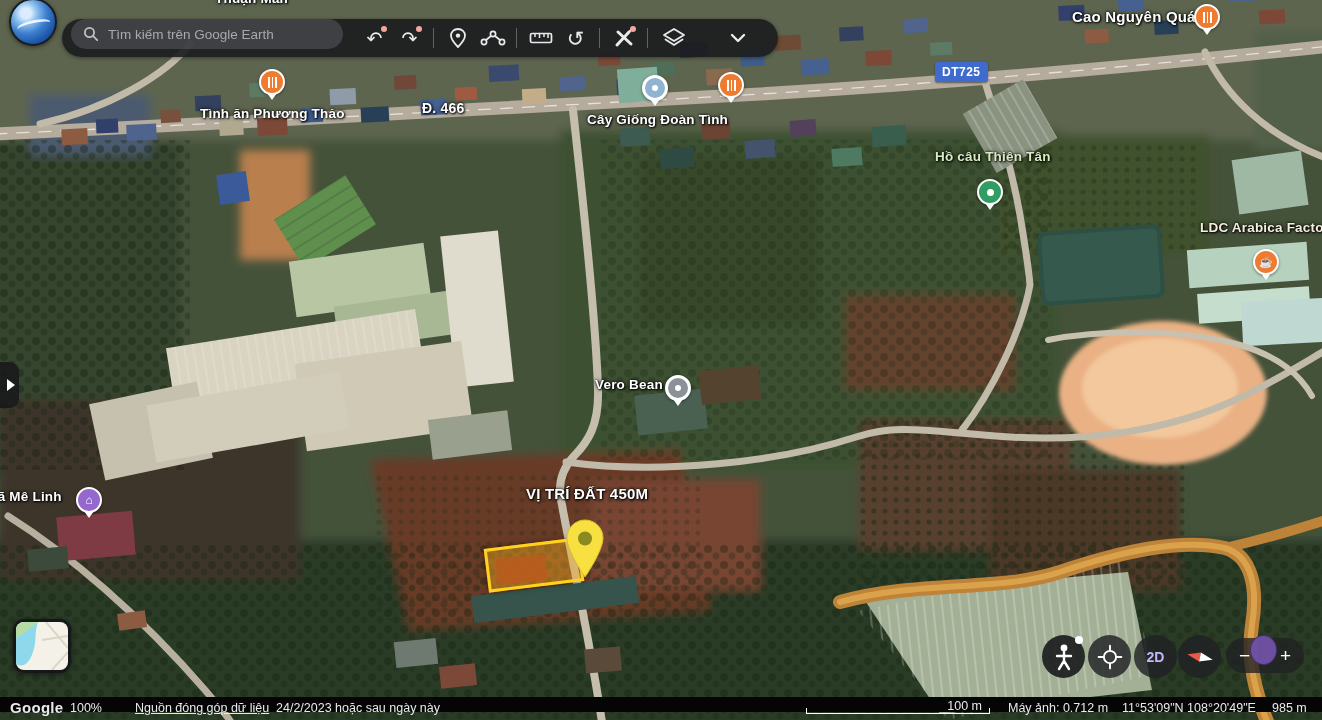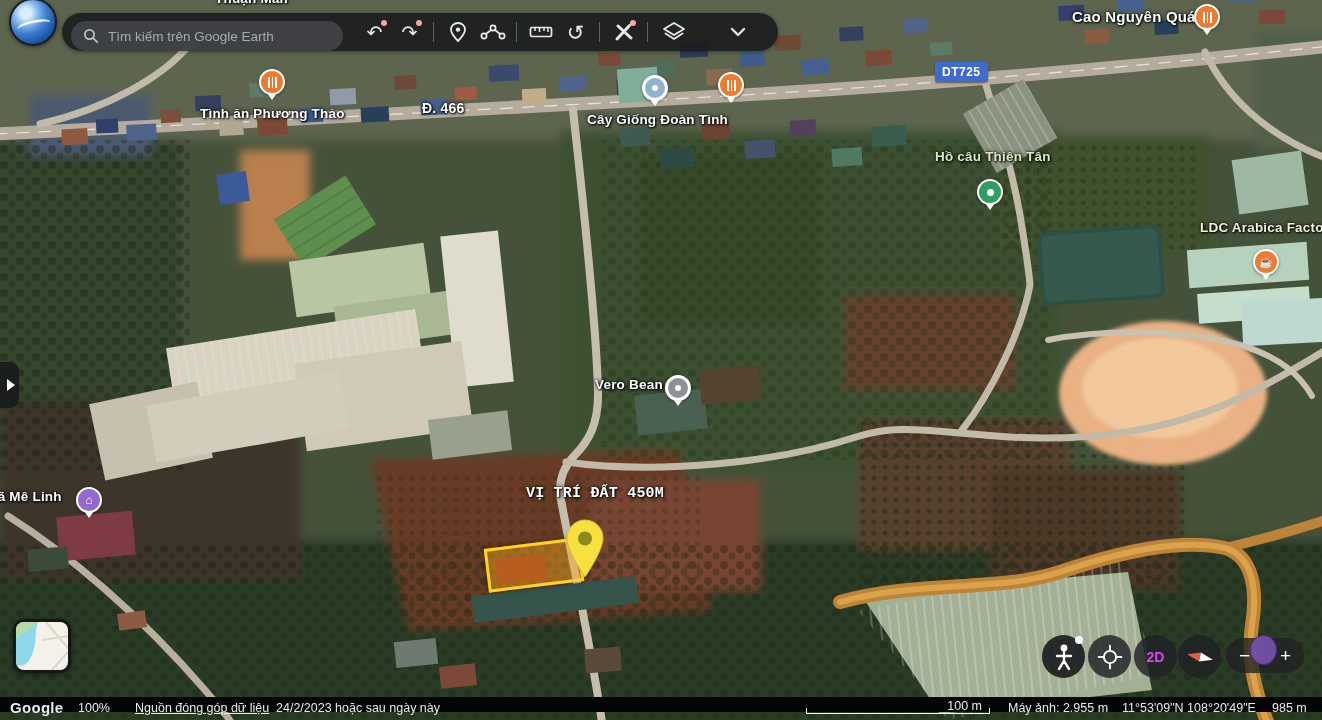--- a/index.html
+++ b/index.html
@@ -39,22 +39,22 @@
   .parcel-roof { position:absolute; left:7px; top:9px; width:50px; height:26px;
     background:#b85c1d; transform:rotate(2deg); opacity:.92; }
 
   
   .earth-logo { position:absolute; left:9px; top:-2px; width:48px; height:48px;
     border-radius:50%; z-index:31; border:2px solid #1b1c1e;
     background:radial-gradient(circle at 34% 30%, #dcecff 0 12%, #8ec1ef 26%, #3e7fd0 48%, #1c56a8 72%, #0d3a7e 100%);
     box-shadow:0 1px 4px rgba(0,0,0,.5); overflow:hidden; }
   .earth-swirl { position:absolute; left:6px; top:20px; width:34px; height:12px;
     border-radius:50%; border-top:3px solid rgba(255,255,255,.85); transform:rotate(-12deg); }
-  .toolbar { position:absolute; left:62px; top:13px; width:716px; height:38px;
-    background:rgba(28,29,31,.92); border-radius:19px; display:flex; align-items:flex-end;
+  .toolbar { position:absolute; left:62px; top:19px; width:716px; height:38px;
+    background:rgba(28,29,31,.92); border-radius:19px; display:flex; align-items:flex-start;
     z-index:30; box-shadow:0 1px 4px rgba(0,0,0,.4); }
   .search-pill { margin-left:9px; width:272px; height:30px; border-radius:15px;
     background:rgba(88,90,94,.55); display:flex; align-items:center; padding:0 12px; }
   .search-pill input { background:transparent; border:none; outline:none; color:#dadce0;
     font-size:13.5px; width:220px; margin-left:9px; font-family:"Liberation Sans",sans-serif; }
   .search-pill input::placeholder { color:#a6aab0; }
   .tb-icons { display:flex; align-items:center; height:100%; margin-left:14px; }
   .tb-btn { position:relative; width:35px; height:38px; display:flex; align-items:center;
     justify-content:center; color:#e8eaed; cursor:pointer; }
   .tb-sep { width:1px; height:20px; background:#5f6368; margin:0 6px; }
@@ -70,21 +70,21 @@
     border-bottom:6px solid transparent; border-left:8px solid #fff; margin-left:3px; }
 
   
   .minimap { position:absolute; left:13px; top:619px; width:58px; height:54px;
     border-radius:11px; border:3px solid rgba(20,21,23,.9); overflow:hidden; z-index:25;
     box-shadow:0 1px 5px rgba(0,0,0,.5); }
 
   
   .ctl-circle { position:absolute; width:43px; height:43px; border-radius:50%;
     background:rgba(32,33,36,.82); display:flex; align-items:center; justify-content:center;
-    z-index:25; color:#d946ef;text-align:center; }
+    z-index:25; color:#c4b5fd;text-align:center; }
   .ctl-badge { position:absolute; top:1px; right:2px; width:8px; height:8px;
     border-radius:50%; background:#fff; }
   .zoom-pill { position:absolute; left:1226px; top:638px; width:78px; height:35px;
     border-radius:18px; background:rgba(32,33,36,.78); z-index:25; display:flex;
     align-items:center; justify-content:space-between; padding:0 13px; }
   .zoom-pill .zbtn { color:#fff; font-size:19px; font-weight:400; line-height:1; z-index:2; }
   .purple-poi { position:absolute; left:24px; top:-3px; width:27px; height:30px;
     border-radius:50% 50% 50% 50%; background:rgba(113,82,166,.95);
     border:1px solid rgba(60,40,100,.8); z-index:1; }
   .mode2d { font-size:14px; font-weight:700; }
@@ -282,21 +282,21 @@
     <circle cx="19" cy="19.5" r="7" fill="#8a8a20"></circle>
   </svg>
 
   <div class="map-label" style="left:200px;top:106px;">Tình ăn Phương Thảo</div>
   <div class="map-label" style="left:587px;top:112px;">Cây Giống Đoàn Tình</div>
   <div class="map-label lbl-big" style="left:1072px;top:8px;">Cao Nguyên Quán</div>
   <div class="map-label lbl-green" style="left:935px;top:149px;">Hồ câu Thiên Tân</div>
   <div class="map-label lbl-cream" style="left:1200px;top:220px;">LDC Arabica Facto</div>
   <div class="map-label" style="left:595px;top:377px;">Vero Bean</div>
   <div class="map-label" style="left:-10px;top:489px;">xã Mê Linh</div>
-  <div class="map-label lbl-big" style="left:526px;top:485px;font-family:Liberation Mono, monospace;">VỊ TRÍ ĐẤT 450M</div>
+  <div class="map-label lbl-big" style="left:526px;top:485px;">VỊ TRÍ ĐẤT 450M</div>
   <div class="map-label" style="left:422px;top:100px;font-size:14px;">Đ. 466</div>
   <div class="road-shield" style="left:935px;top:62px;">DT725</div>
   <div class="map-label" style="left:215px;top:-9px;">Thuận Mán</div>
 
   <div class="poi-pin" style="left:259px;top:69px;">
     <div class="poi-circle" style="background:#ee7b30;">
         <span class="utensils"></span>
       </div>
     <div class="poi-tail"></div>
   </div>
@@ -452,25 +452,25 @@
     </svg>
   </div>
   <div class="zoom-pill">
     <span class="purple-poi"></span>
     <span class="zbtn">−</span>
     <span class="zbtn">+</span>
   </div>
 
   <div class="statusbar">
     <span class="sb-item sb-google" style="left:10px;">Google</span>
-    <span class="sb-item" style="left:78px;">100%</span>
+    <span class="sb-item" style="left:70px;">100%</span>
     <span class="sb-item sb-link" style="left:135px;text-decoration:underline;">Nguồn đóng góp dữ liệu</span>
     <span class="sb-item" style="left:276px;">24/2/2023 hoặc sau ngày này</span>
     <div class="scalebox">
       <span class="scale-text">100 m</span>
       <div class="scale-bar"></div>
     </div>
-    <span class="sb-item" style="left:1008px;">Máy ảnh: 2.955 m</span>
+    <span class="sb-item" style="left:1008px;">Máy ảnh: 0.712 m</span>
     <span class="sb-item" style="left:1122px;">11°53'09"N 108°20'49"E</span>
     <span class="sb-item" style="left:1272px;">985 m</span>
   </div>
 
 </div>
 
 </body></html>

